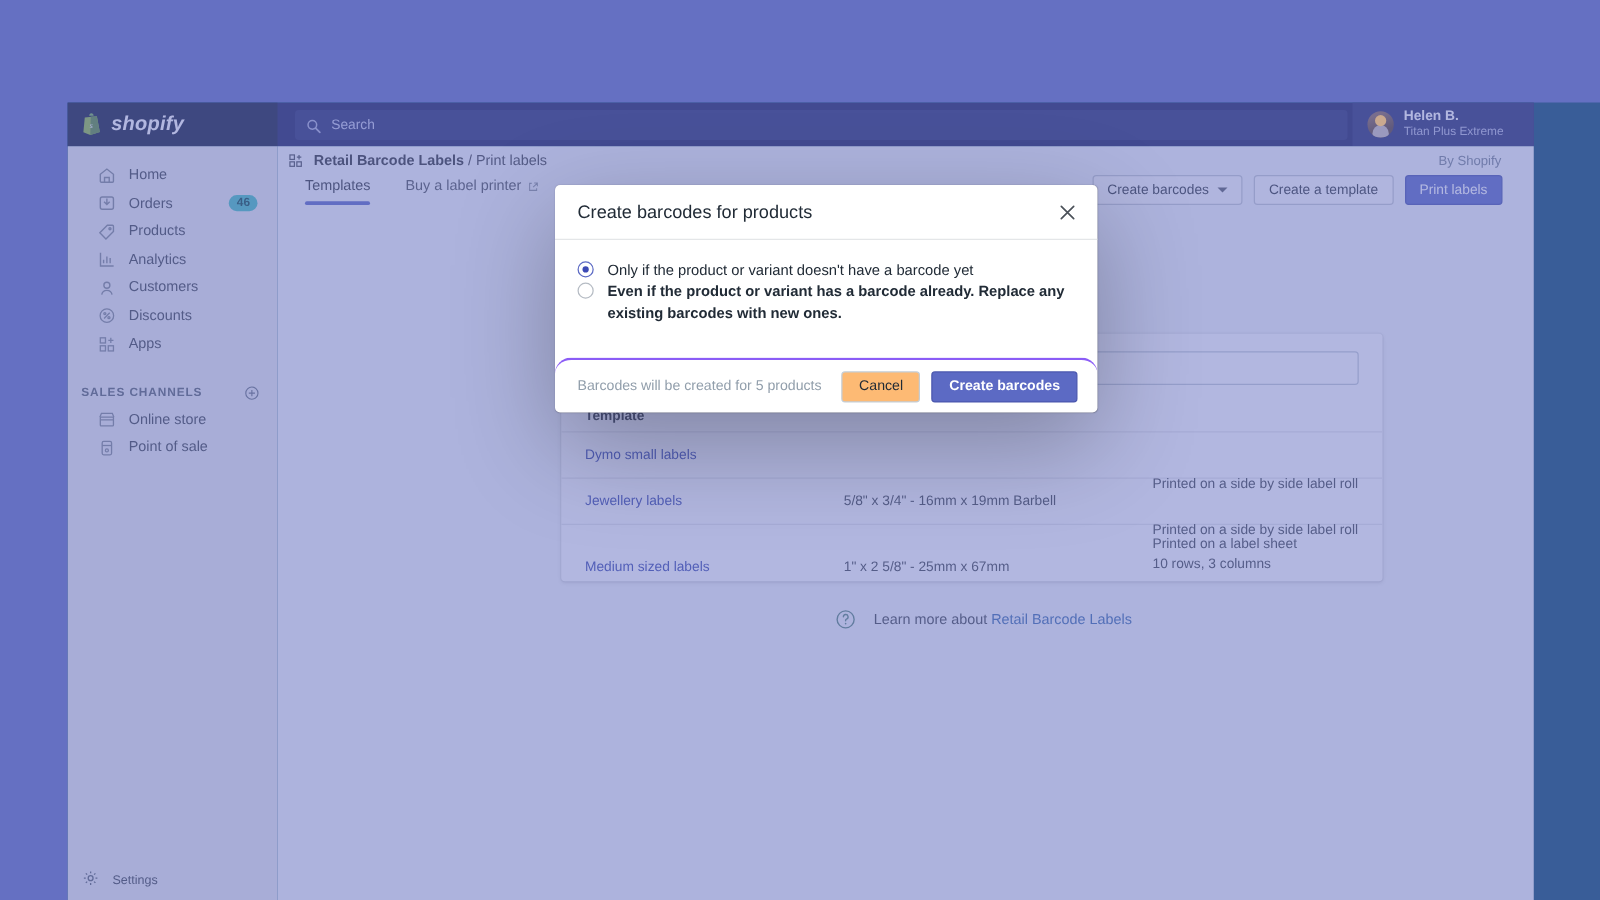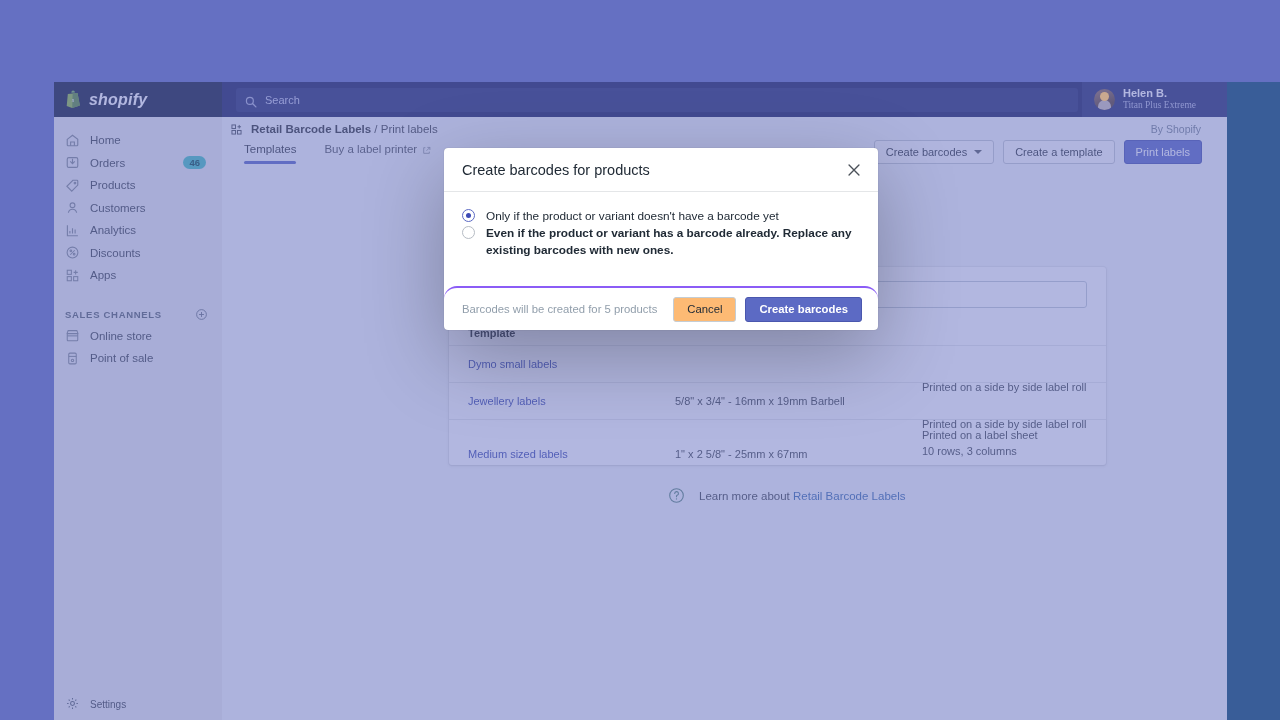--- a/index.html
+++ b/index.html
@@ -76,32 +76,32 @@
     width: 13px; height: 13px; border-radius: 50% 50% 0 0;
     background: #cfc3bb;
   }
   .avatar::before {
     content: ""; position: absolute; left: 6px; top: 3px;
     width: 9px; height: 9px; border-radius: 50%;
     background: #caa98f; z-index: 2;
   }
   .user-text { line-height: 1.25; }
   .user-name { color: #fff; font-size: 11px; font-weight: bold; }
-  .user-plan { color: #b9bedf; font-size: 9.5px; font-family: Liberation Serif, serif; }
+  .user-plan { color: #b9bedf; font-size: 9.5px; }
 
   
   .sidebar {
     position: absolute; left: 0; top: 35px;
     width: 168px; height: 603px;
     background: #eaebec;
   }
   .nav-item {
     height: 22.5px;
     display: flex; align-items: center; gap: 10px;
-    padding-left: 11px;
+    padding-left: 24px;
     color: #41474f;
     font-size: 11.5px;
     position: relative;
   }
   .nav-item .ico { width: 15px; height: 15px; flex: 0 0 auto; opacity: .72; }
   .nav-list { padding-top: 12px; }
   .badge {
     position: absolute; right: 16px;
     background: #47c1bf; color: #0d4b4b;
     font-size: 9.5px; font-weight: bold;
@@ -378,35 +378,35 @@
               <path d="M10.5 3H16a1 1 0 0 1 1 1v5.5L9 17.5 2.5 11z"></path>
               <circle cx="13.3" cy="6.7" r="1.1"></circle>
             </svg>
           </span>
           <span>Products</span>
         </div>
 
         <div class="nav-item">
           <span class="ico">
             <svg viewBox="0 0 20 20" width="15" height="15" fill="none" stroke="#5c6670" stroke-width="1.5">
-              <circle cx="10" cy="7" r="3.2"></circle>
-              <path d="M4.5 17c.6-3.2 3-4.6 5.5-4.6s4.9 1.4 5.5 4.6"></path>
-            </svg>
-          </span>
-          <span>Customers</span>
+              <path d="M3.2 3v14h14"></path>
+              <path d="M6.5 14v-3.5M10 14V7M13.5 14v-5.5"></path>
+            </svg>
+          </span>
+          <span>Analytics</span>
         </div>
 
         <div class="nav-item">
           <span class="ico">
             <svg viewBox="0 0 20 20" width="15" height="15" fill="none" stroke="#5c6670" stroke-width="1.5">
-              <path d="M3.2 3v14h14"></path>
-              <path d="M6.5 14v-3.5M10 14V7M13.5 14v-5.5"></path>
-            </svg>
-          </span>
-          <span>Analytics</span>
+              <circle cx="10" cy="7" r="3.2"></circle>
+              <path d="M4.5 17c.6-3.2 3-4.6 5.5-4.6s4.9 1.4 5.5 4.6"></path>
+            </svg>
+          </span>
+          <span>Customers</span>
         </div>
 
         <div class="nav-item">
           <span class="ico">
             <svg viewBox="0 0 20 20" width="15" height="15" fill="none" stroke="#5c6670" stroke-width="1.4">
               <circle cx="10" cy="10" r="7.2"></circle>
               <circle cx="7.8" cy="7.8" r="1.1"></circle>
               <circle cx="12.2" cy="12.2" r="1.1"></circle>
               <line x1="13" y1="7" x2="7" y2="13"></line>
             </svg>

